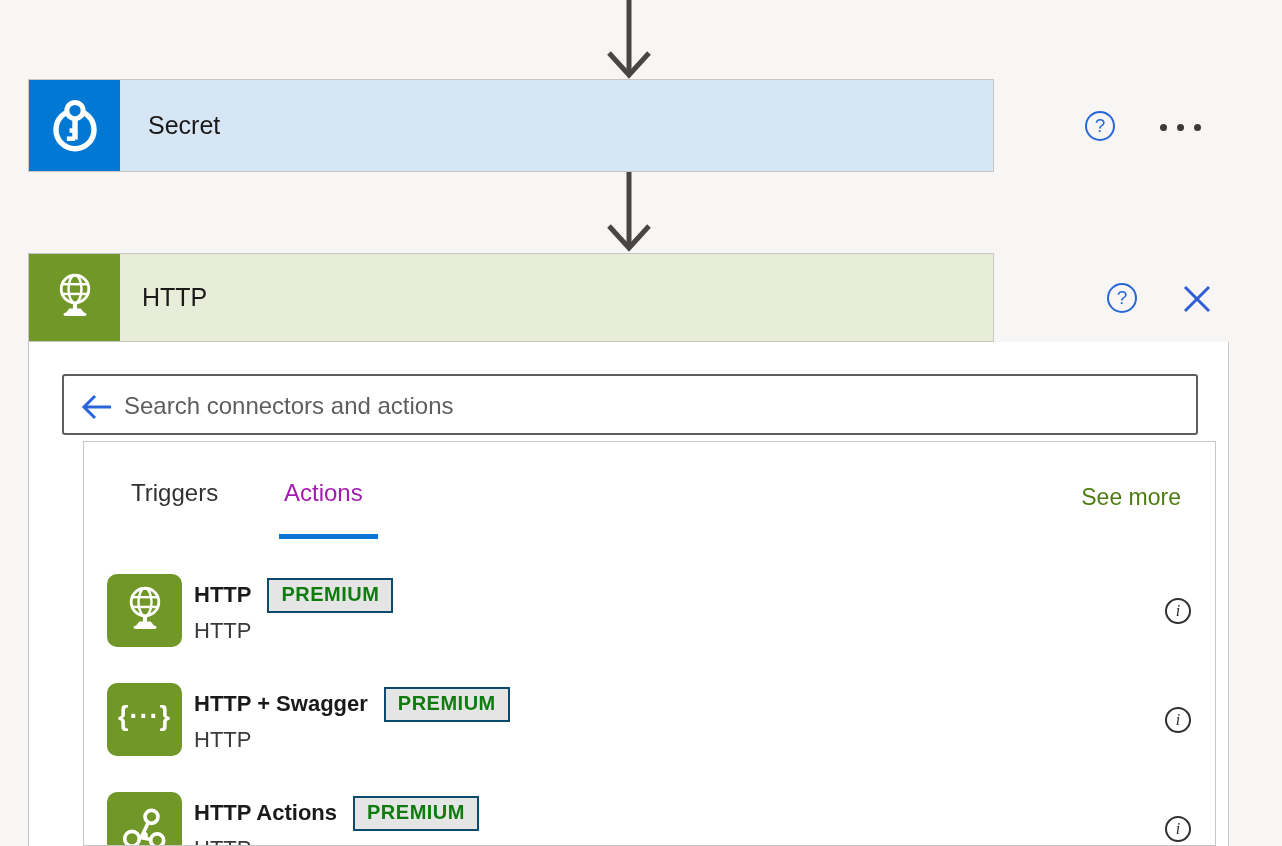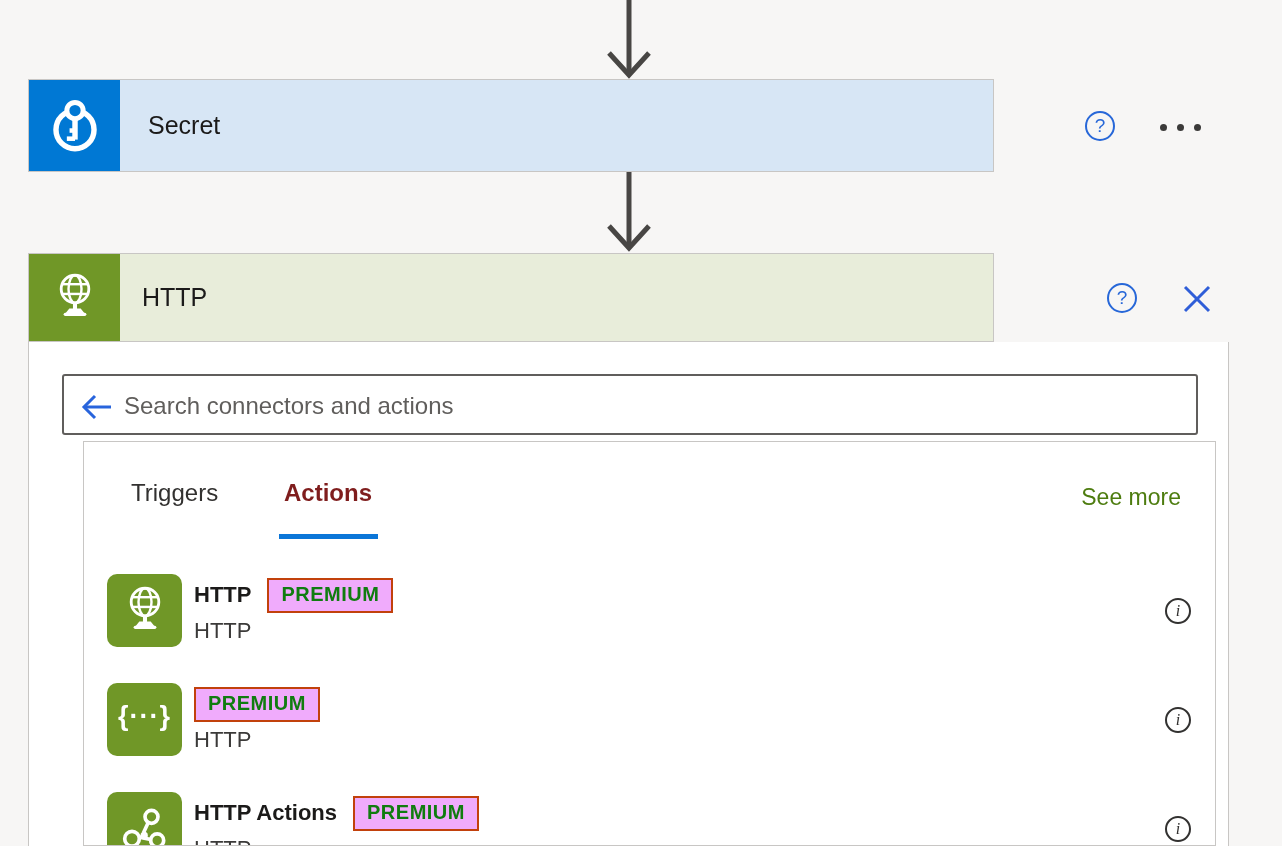--- a/index.html
+++ b/index.html
@@ -71,42 +71,42 @@
   }
   .search-box input::placeholder { color:#605e5c; opacity:1; }
 
   
   .results-panel {
     position:absolute; left:63px; top:441px; width:1133px; height:405px;
     box-sizing:border-box; background:#fff; border:1px solid #c8c6c4; overflow:hidden;margin-left:20px;
   }
   .tab { position:absolute; top:37px; font-size:24px; cursor:pointer; }
   .tab-triggers { left:47px; color:#323130; }
-  .tab-actions  { left:200px; color:#7f1d1d; font-weight:bold; }
+  .tab-actions  { left:200px; color:#a21caf; font-weight:normal; }
   .tab-underline { position:absolute; left:195px; top:92px; width:99px; height:5px; background:#0b76d8; }
   .see-more { position:absolute; right:34px; top:42px; font-size:23px; color:#4d7c0f; cursor:pointer; }
 
   .action-item {
     position:absolute; left:0; width:1131px; height:109px; box-sizing:border-box;
     display:flex; align-items:center; padding:0 24px 0 23px; cursor:pointer;
   }
   .item-1 { top:114px; } .item-2 { top:223px; } .item-3 { top:332px; }
 
   .action-icon {
     width:75px; height:73px; flex:0 0 75px; border-radius:10px; background:#709727;
     display:flex; align-items:center; justify-content:center;
   }
   .braces-glyph { color:#fff; font-size:27px; font-weight:bold; letter-spacing:1px; padding-bottom:6px; }
 
   .action-text { margin-left:12px; display:flex; flex-direction:column; gap:5px; }
   .action-title-row { display:flex; align-items:center; gap:16px; }
   .action-title { font-size:22px; font-weight:bold; color:#1b1a19; }
   .premium-badge {
-    border:2px solid #c2410c; color:#107c10; font-size:20px; font-weight:bold;
-    padding:3px 12px 5px 12px; letter-spacing:0.5px; background:#f0abfc;
+    border:2px solid #0c4a6e; color:#107c10; font-size:20px; font-weight:bold;
+    padding:3px 12px 5px 12px; letter-spacing:0.5px; background:#e5e5e5;
   }
   .action-subtitle { font-size:22px; color:#3b3a39; }
 
   .info-bubble {
     margin-left:auto; width:26px; height:26px; box-sizing:border-box;
     border:2px solid #323130; border-radius:50%; flex:0 0 26px;
     display:flex; align-items:center; justify-content:center;
     font-family:"Liberation Serif", serif; font-style:italic;
     font-size:16px; color:#323130; cursor:pointer;
   }
@@ -212,20 +212,21 @@
         <span>i</span>
       </div>
     </div>
 
     <div class="action-item item-2">
       <div class="action-icon">
         <span class="braces-glyph">{···}</span>
       </div>
       <div class="action-text">
         <div class="action-title-row">
+          <span class="action-title">HTTP + Swagger</span>
           <span class="premium-badge">PREMIUM</span>
         </div>
         <span class="action-subtitle">HTTP</span>
       </div>
       <div class="info-bubble">
         <span>i</span>
       </div>
     </div>
 
     <div class="action-item item-3">

